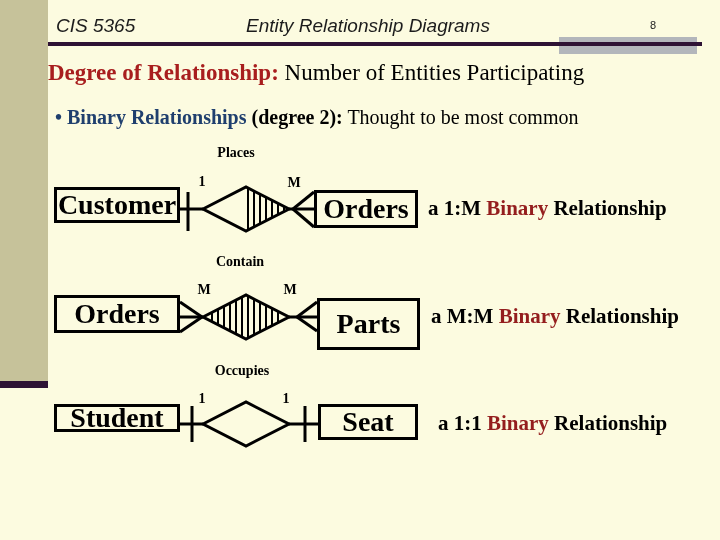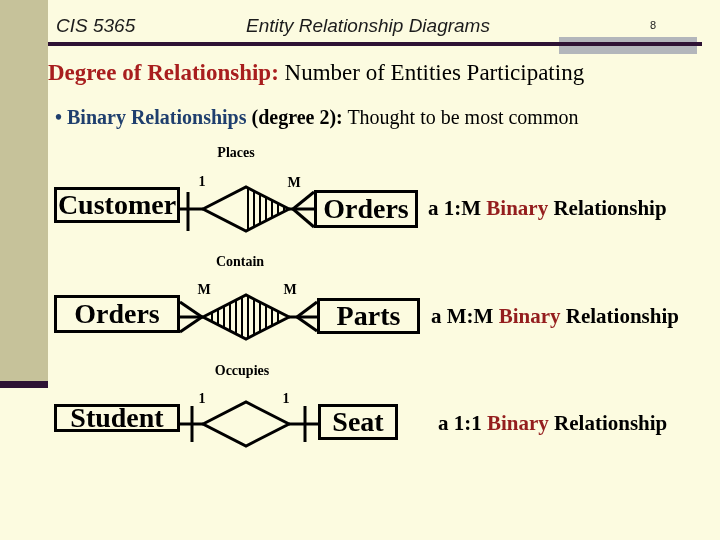--- a/index.html
+++ b/index.html
@@ -131,29 +131,29 @@
       <span>Orders</span>
     </div>
   <div class="abs caption" style="left:428px;top:196px;"><span>a 1:M </span><span class="hl">Binary</span><span> Relationship</span></div>
 
   <div class="abs rel-label" style="left:175px;top:254px;width:130px;">Contain</div>
   <div class="abs card-label" style="left:191px;top:282px;width:26px;">M</div>
   <div class="abs card-label" style="left:277px;top:282px;width:26px;">M</div>
   <div class="abs ebox" style="left:54px;top:295px;width:126px;height:38px;">
       <span>Orders</span>
     </div>
-  <div class="abs ebox" style="left:317px;top:298px;width:103px;height:36px;">
+  <div class="abs ebox" style="left:317px;top:298px;width:103px;height:52px;">
       <span>Parts</span>
     </div>
   <div class="abs rel-label" style="left:177px;top:363px;width:130px;">Occupies</div>
 
   <div class="abs caption" style="left:431px;top:304px;"><span>a M:M </span><span class="hl">Binary</span><span> Relationship</span></div>
   <div class="abs card-label" style="left:192px;top:391px;width:20px;">1</div>
   <div class="abs card-label" style="left:276px;top:391px;width:20px;">1</div>
   <div class="abs ebox" style="left:54px;top:404px;width:126px;height:28px;">
       <span>Student</span>
     </div>
-  <div class="abs ebox" style="left:318px;top:404px;width:80px;height:36px;">
+  <div class="abs ebox" style="left:318px;top:404px;width:100px;height:36px;">
       <span>Seat</span>
     </div>
   <div class="abs caption" style="left:438px;top:411px;"><span>a 1:1 </span><span class="hl">Binary</span><span> Relationship</span></div>
 
 </div>
 
 </body></html>

